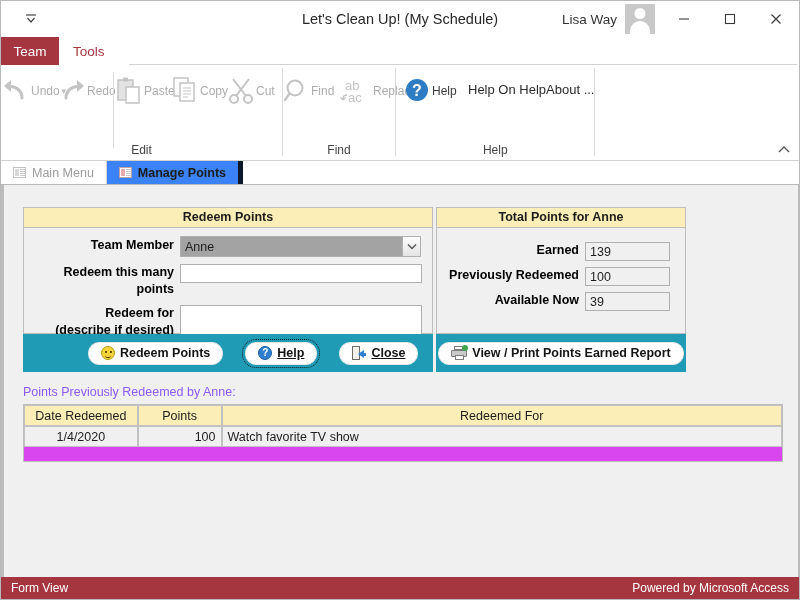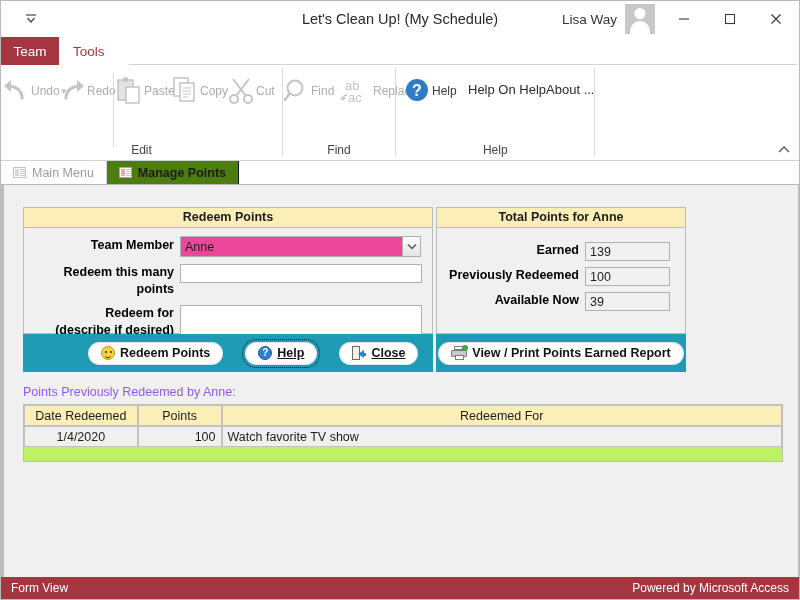--- a/index.html
+++ b/index.html
@@ -200,24 +200,24 @@
   .doctab {
     display: flex; align-items: center;
     gap: 6px;
     padding: 0 12px;
     font-size: 12.5px;
     color: #9b9b9b;
     background: #ffffff;
     border-right: 1px solid #d5d5d5;
   }
   .doctab.active {
-    background: #4d7c0f;
+    background: #3b82f6;
     color: #1c1c1c;
     font-weight: bold;
-    border-right: 1px solid #0f172a;
+    border-right: 5px solid #0f172a;
   }
   .tabicon {
     width: 13px; height: 11px;
     border: 1px solid #bfa0a4;
     background: #ffffff;
     display: inline-block;
     position: relative;
     flex: none;
   }
   .tabicon::before {
@@ -292,21 +292,21 @@
     font-family: "Liberation Sans", sans-serif;
     overflow: hidden;
   }
   .combo {
     position: relative;
     display: flex;
   }
   .combo input {
     border: 1px solid #b0b0b0;
     border-right: none;
-    background: #ec4899;
+    background: #a3a3a3;
     height: 21px;
     font-size: 12.5px;
     color: #1d1d1d;
     padding: 1px 4px;
     font-family: "Liberation Sans", sans-serif;
   }
   .combo .arrowbox {
     width: 19px; height: 21px;
     border: 1px solid #b0b0b0;
     background: linear-gradient(#fcfcfc, #e4e4e4);
@@ -424,21 +424,21 @@
   
   .dslabel {
     position: absolute;
     font-size: 12.5px;
     font-weight: normal;
     color: #8b5cf6;
   }
   .dsheet {
     position: absolute;
     border: 1px solid #bdbdbd;
-    background: #bef264;
+    background: #d946ef;
     overflow: hidden;
   }
   .dsrow { display: flex; }
   .dscell {
     border: 1px solid #c2c2c2;
     height: 21px;
     font-size: 12.5px;
     color: #1d1d1d;
     padding: 1px 5px;
     line-height: 18px;

